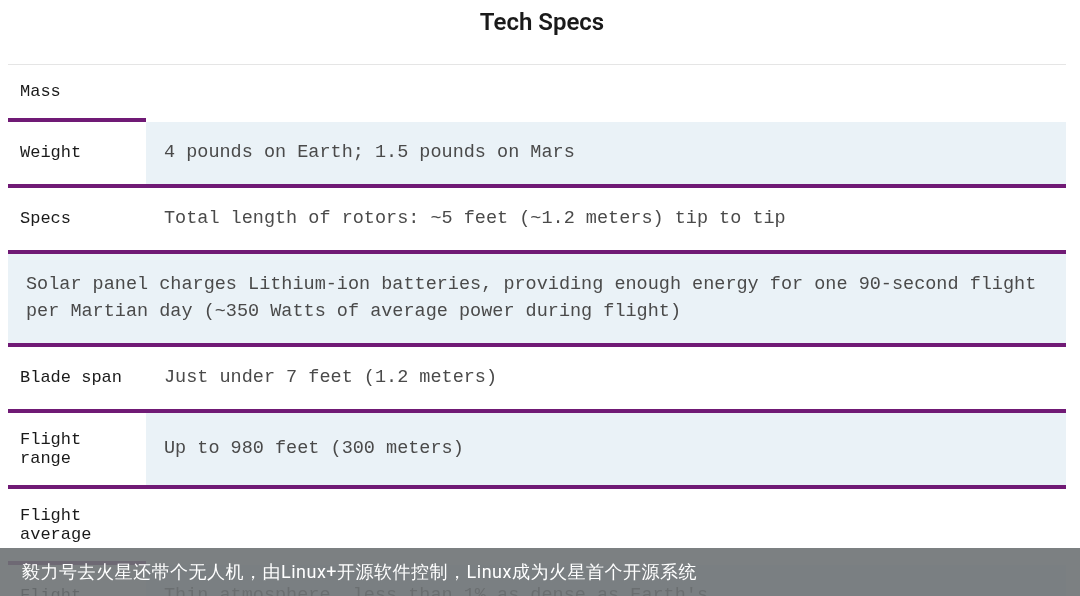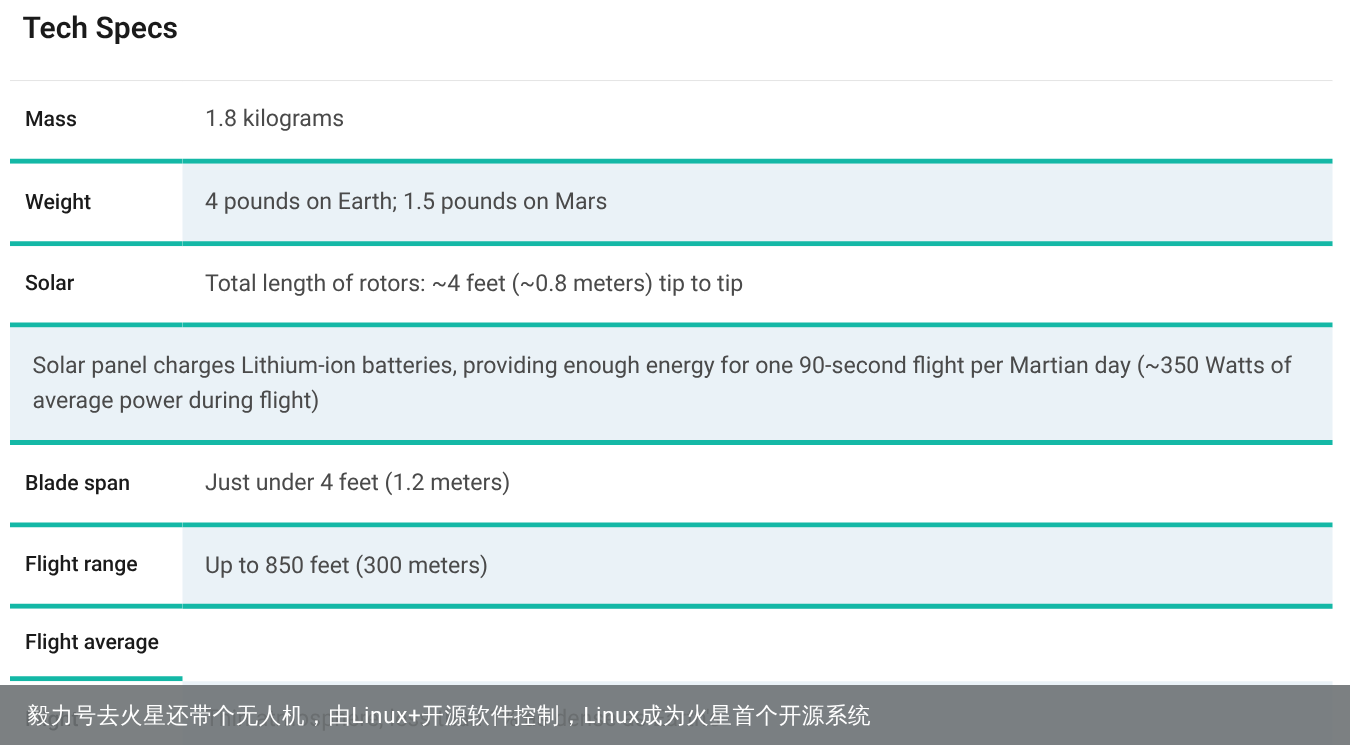--- a/index.html
+++ b/index.html
@@ -13,35 +13,37 @@
     }
     .container {
       padding: 8px 14px 0 8px;
     }
     .title {
       font-size: 24px;
       font-weight: 600;
       color: #1a1a1a;
       margin-bottom: 28px;
       padding-left: 10px;
+      text-align: center;
     }
     .specs-table {
       width: 100%;
       border-collapse: collapse;
     }
     .specs-row {
       display: flex;
       align-items: stretch;
     }
     .specs-label,
     .specs-value {
       padding: 17px 16px 17px 18px;
       display: flex;
       align-items: center;
-      border-bottom: 4px solid #14b8a6;
+      border-bottom: 4px solid #701a75;
+      font-family: Liberation Mono, monospace;
     }
     .specs-label {
       width: 138px;
       flex-shrink: 0;
       font-size: 17px;
       font-weight: 500;
       color: #1a1a1a;
       padding-left: 12px;
     }
     .specs-value {
@@ -94,40 +96,39 @@
   </style>
 </head>
 <body>
 
 <div class="container">
   <h1 class="title">Tech Specs</h1>
 
   <div class="specs-table row-divider">
     <div class="specs-row">
       <div class="specs-label">Mass</div>
-      <div class="specs-value">1.8 kilograms</div>
     </div>
     <div class="specs-row">
       <div class="specs-label">Weight</div>
       <div class="specs-value">4 pounds on Earth; 1.5 pounds on Mars</div>
     </div>
     <div class="specs-row">
-      <div class="specs-label">Solar</div>
-      <div class="specs-value">Total length of rotors: ~4 feet (~0.8 meters) tip to tip</div>
+      <div class="specs-label">Specs</div>
+      <div class="specs-value">Total length of rotors: ~5 feet (~1.2 meters) tip to tip</div>
     </div>
     <div class="specs-row">
       <div class="specs-value">Solar panel charges Lithium-ion batteries, providing enough energy for one 90-second flight per Martian day (~350 Watts of average power during flight)</div>
     </div>
     <div class="specs-row">
       <div class="specs-label">Blade span</div>
-      <div class="specs-value">Just under 4 feet (1.2 meters)</div>
+      <div class="specs-value">Just under 7 feet (1.2 meters)</div>
     </div>
     <div class="specs-row">
       <div class="specs-label">Flight range</div>
-      <div class="specs-value">Up to 850 feet (300 meters)</div>
+      <div class="specs-value">Up to 980 feet (300 meters)</div>
     </div>
     <div class="specs-row">
       <div class="specs-label">Flight average</div>
     </div>
     <div class="specs-row">
       <div class="specs-label">Flight</div>
       <div class="specs-value">Thin atmosphere, less than 1% as dense as Earth's</div>
     </div>
   </div>
 </div>

